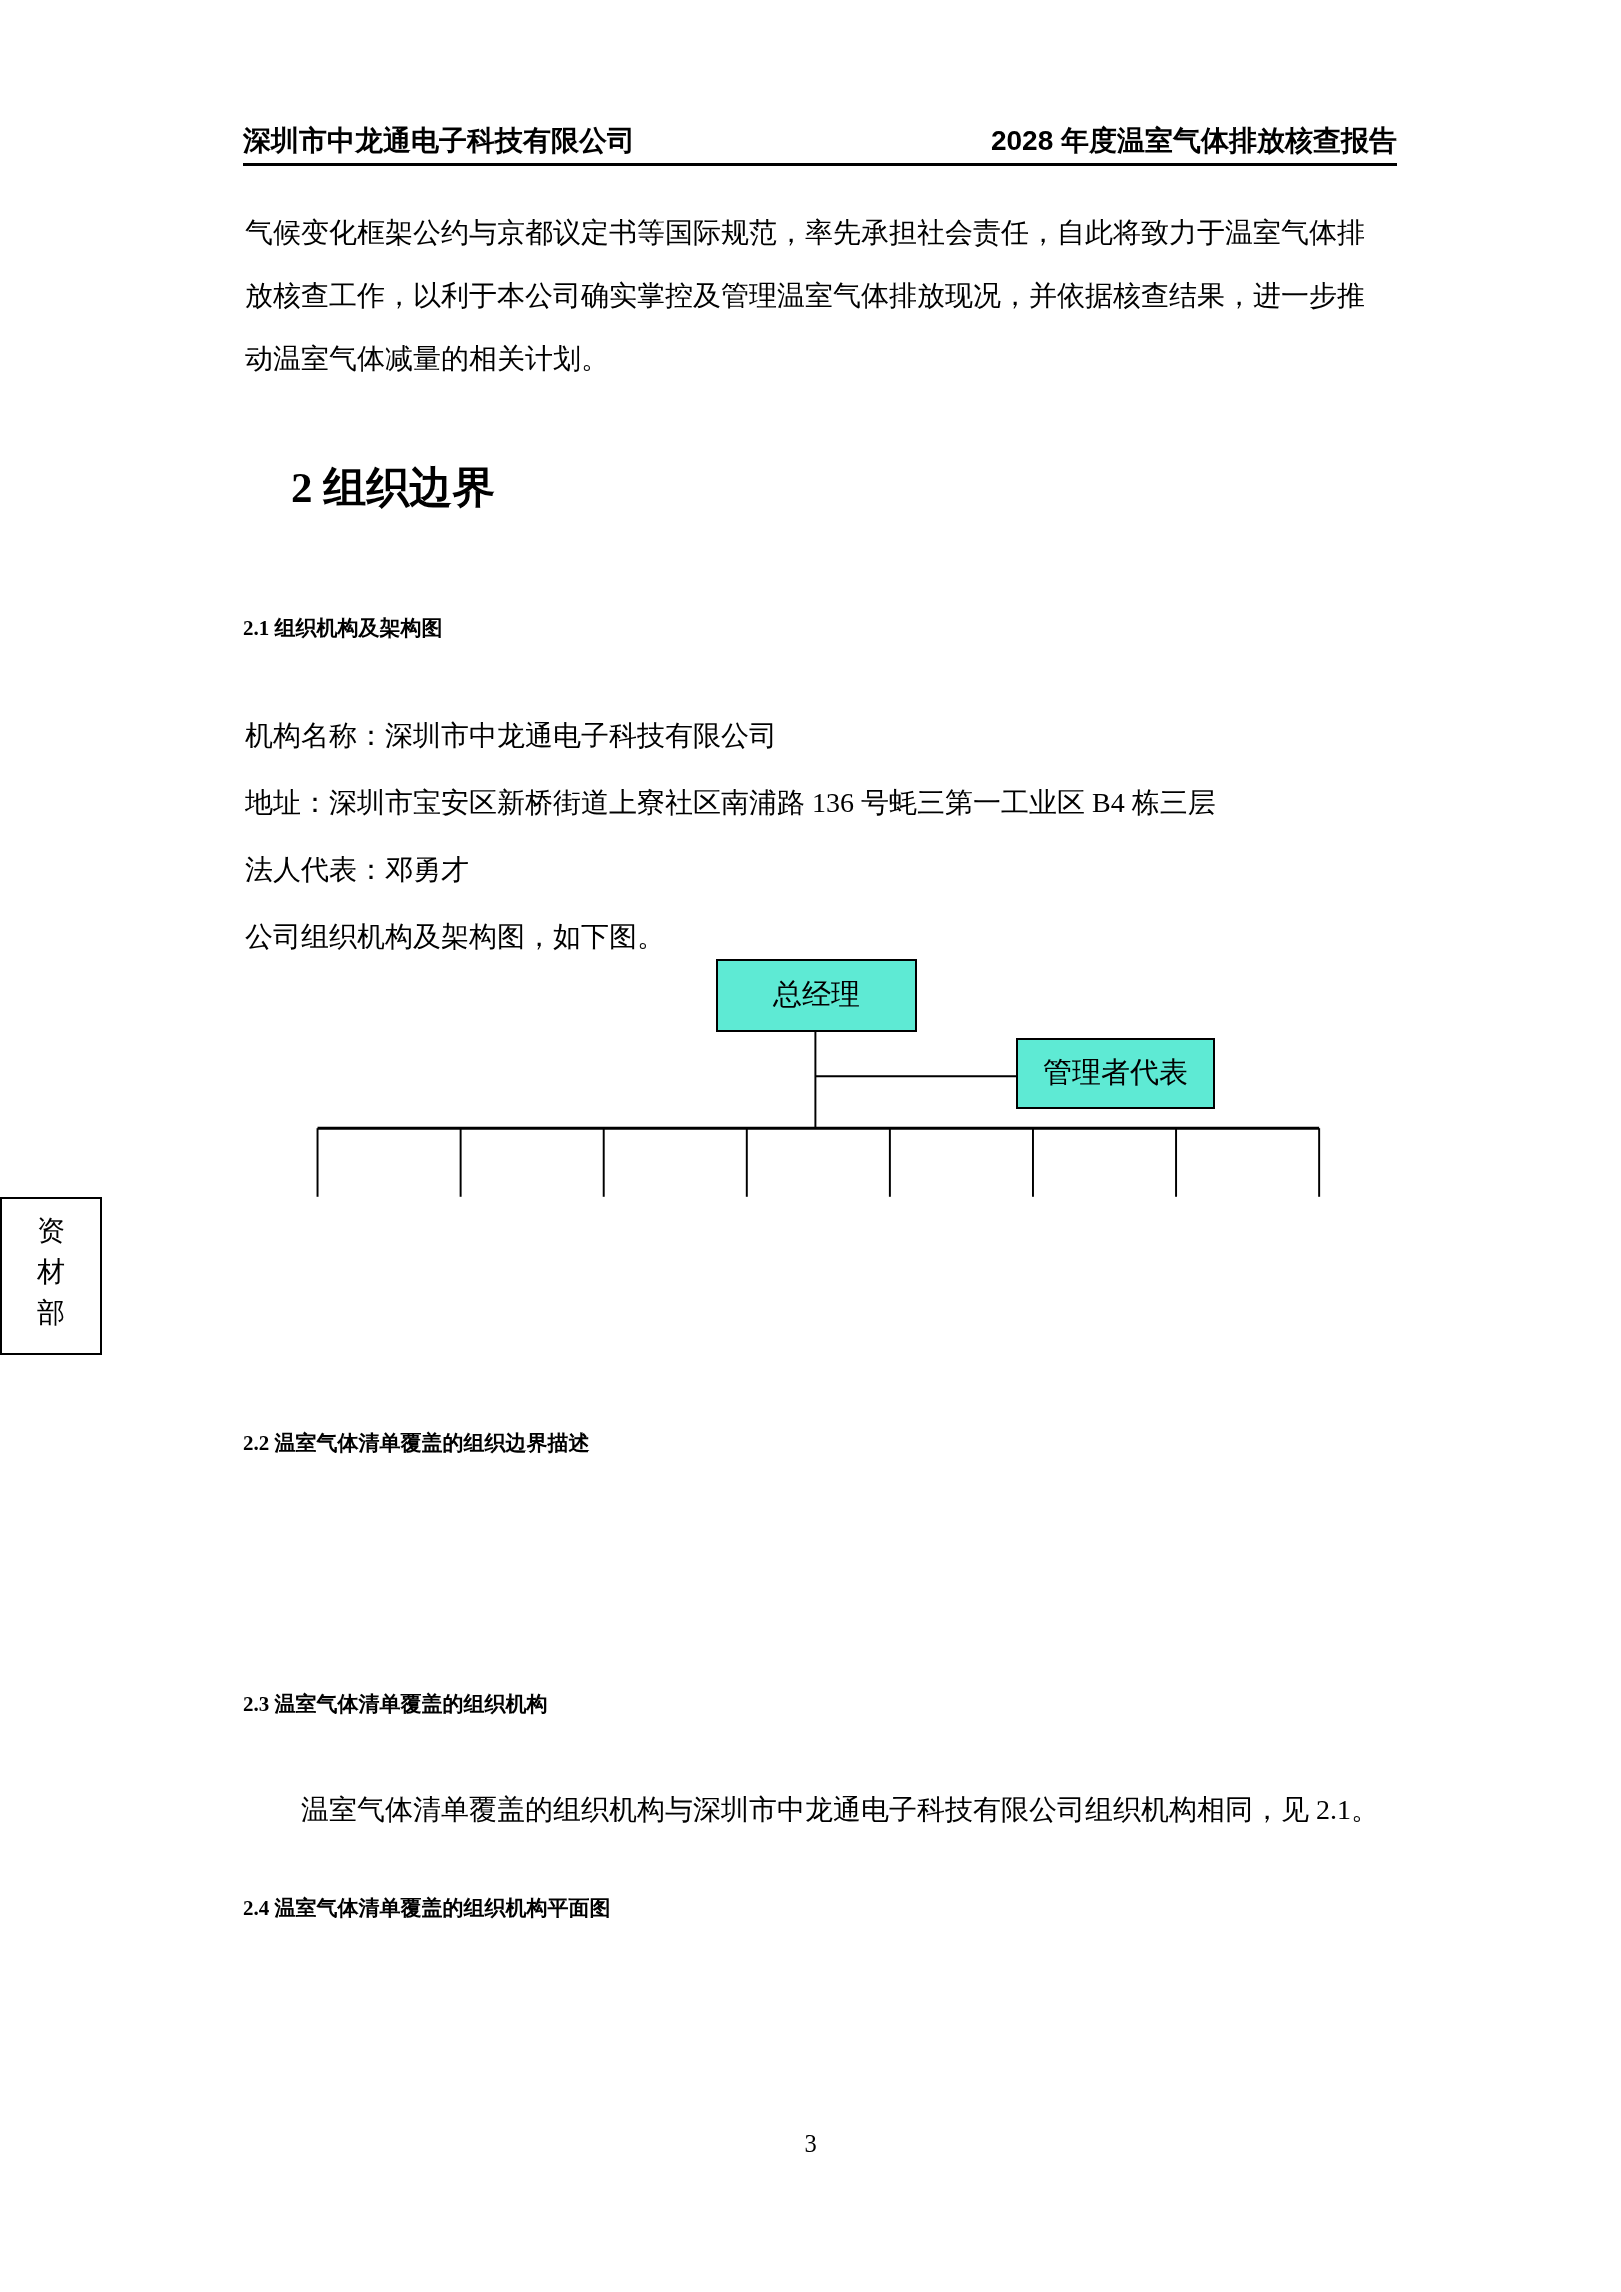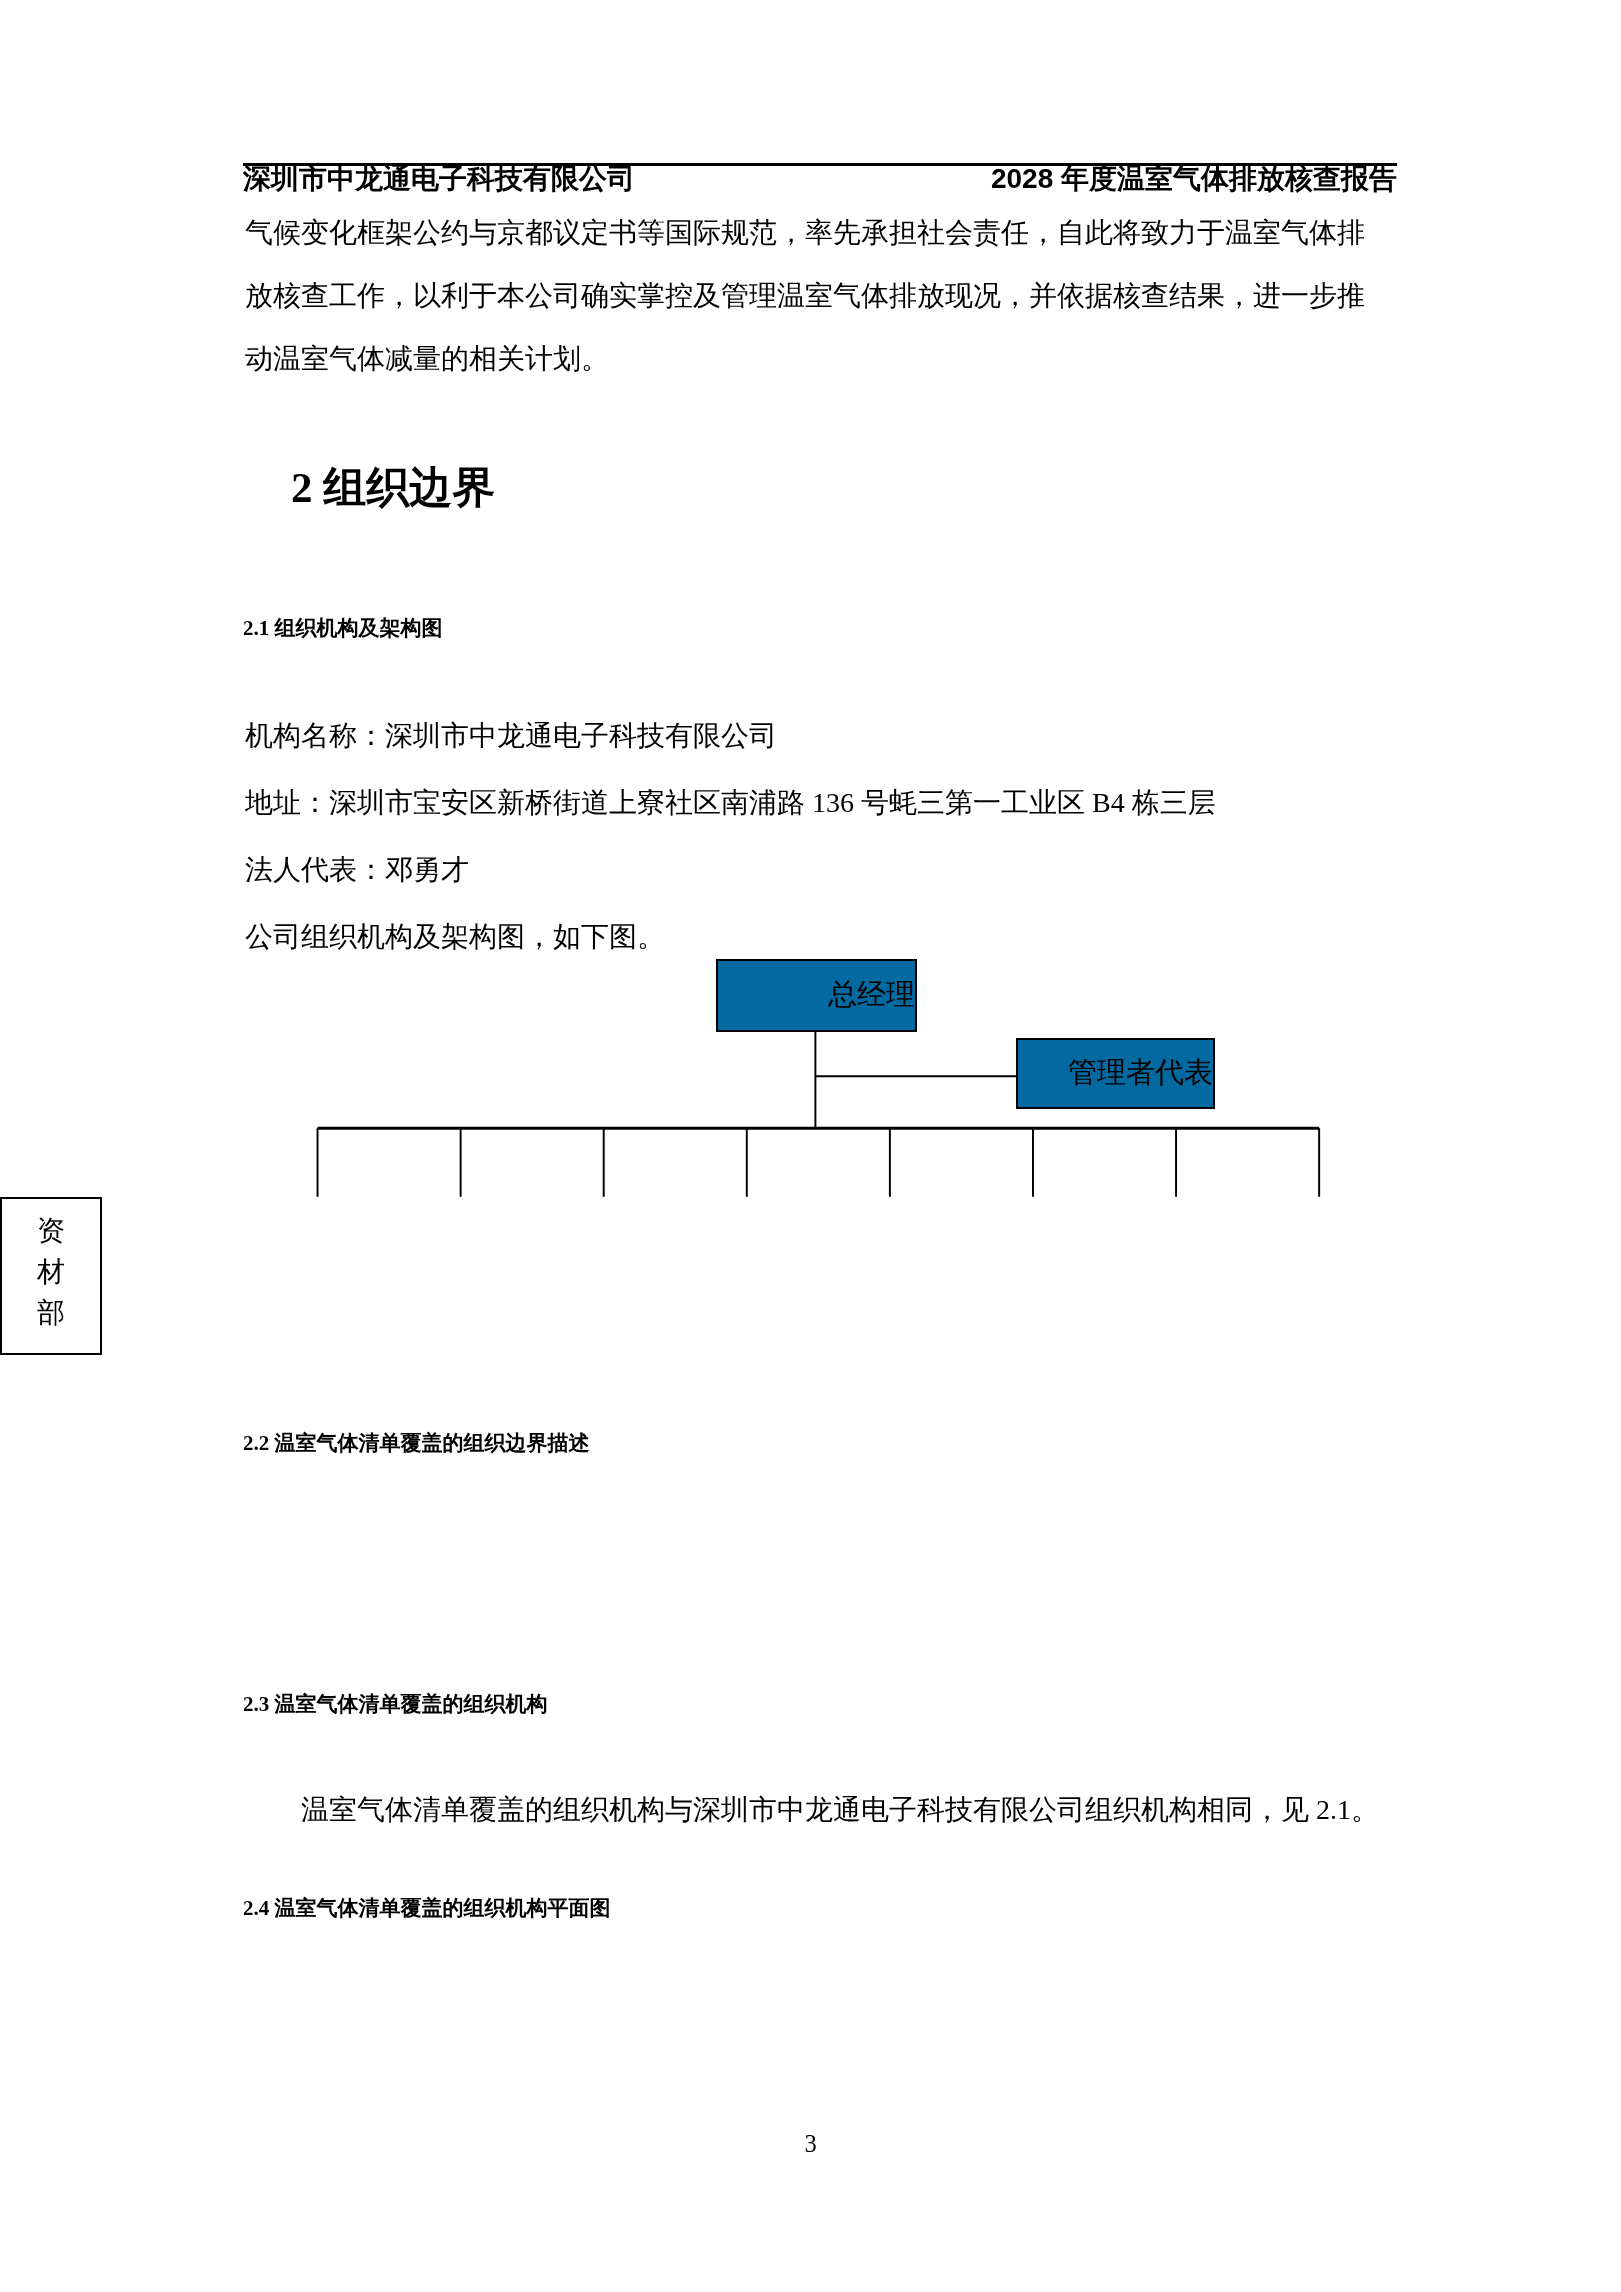--- a/index.html
+++ b/index.html
@@ -12,21 +12,21 @@
     color: #000000;
     font-family: "Liberation Serif", serif;
     overflow: hidden;
   }
   
   .header-row {
     position: absolute;
     left: 243px; top: 123px; width: 1154px;
     display: flex; justify-content: space-between; align-items: baseline;
     font-family: "Liberation Sans", sans-serif;
-    font-size: 28px; font-weight: 700; line-height: 35px; margin-top: 38px;
+    font-size: 28px; font-weight: 700; line-height: 35px;
   }
   .header-rule {
     position: absolute;
     left: 243px; top: 163px; width: 1154px; height: 2.9px;
     background: #000000;
   }
   
   .textblock { position: absolute; left: 245px; width: 1154px; font-size: 28px; }
   .textblock .line { line-height: 63px; white-space: nowrap; }
   .intro       { top: 201px; }
@@ -48,22 +48,22 @@
   }
   .h2-21 { top: 608px; }
   .h2-22 { top: 1423px; }
   .h2-23 { top: 1684px; }
   .h2-24 { top: 1888px; }
   
   .org-lines { position: absolute; left: 0; top: 931px; width: 1621px; height: 314px; }
   .org-lines line { stroke: #000000; }
   .org-box {
     position: absolute; box-sizing: border-box;
-    border: 2.9px solid #000000; background: #0369a1;
-    text-align: right; font-size: 29px;
+    border: 2.9px solid #000000; background: #5eead4;
+    text-align: center; font-size: 29px;
   }
   .org-root  { left: 716px;  top: 959px;  width: 201px; height: 73px; line-height: 67px; }
   .org-staff { left: 1016px; top: 1038px; width: 199px; height: 71px; line-height: 65px; }
   .dept {
     position: absolute; top: 1197px; width: 102px; height: 158px;
     box-sizing: border-box; border: 2.9px solid #000000; background: #ffffff;
     text-align: center; font-size: 28px; padding-top: 10.8px;
   }
   .dept .line { line-height: 41px; white-space: nowrap; }
   .dept:nth-of-type(1) { left: 267px; }

